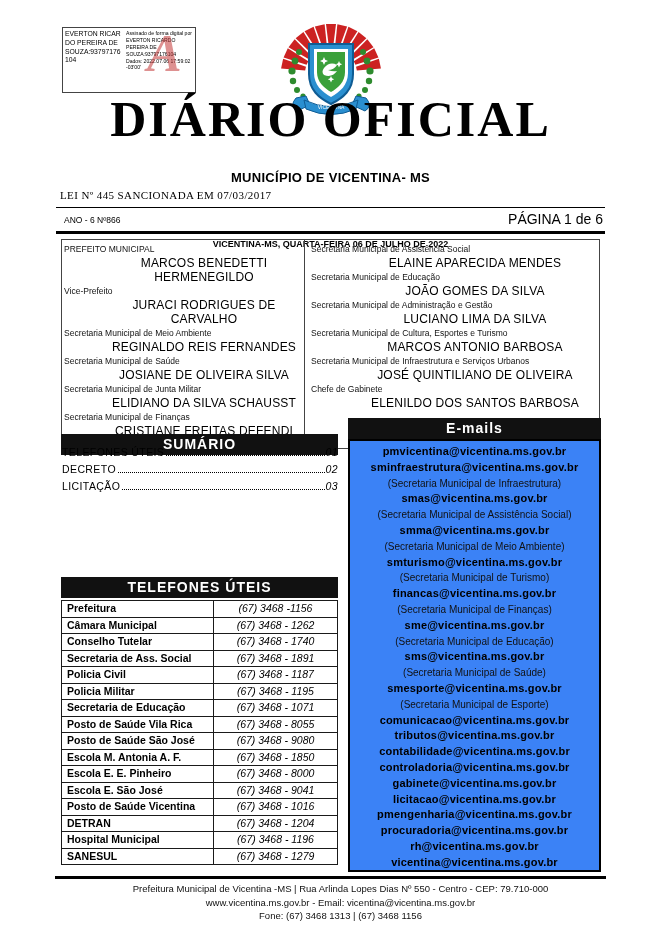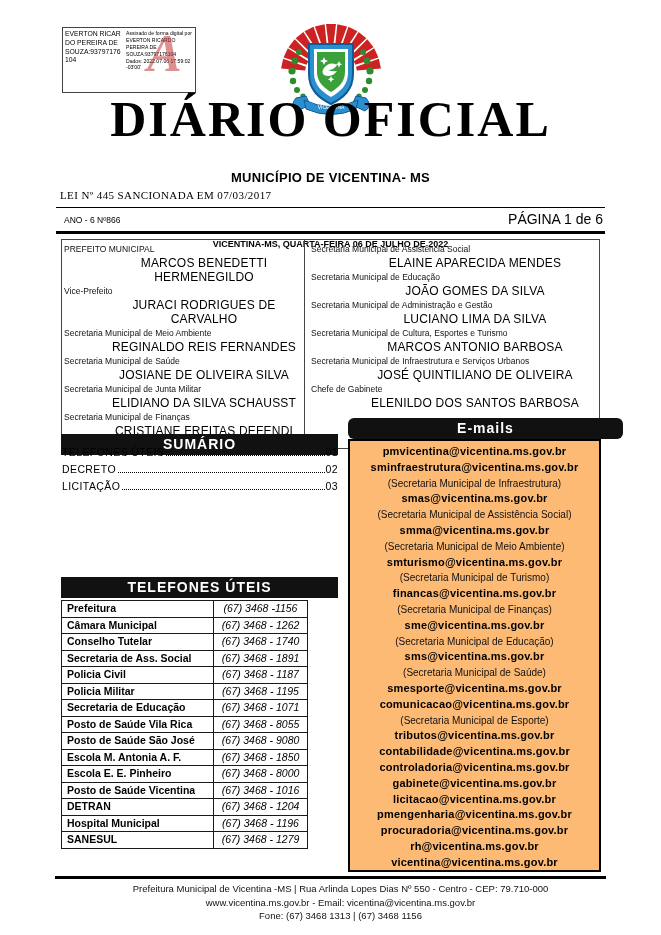--- a/index.html
+++ b/index.html
@@ -49,40 +49,40 @@
   .off-right{flex:1;padding-left:6px;}
   .off-role{font-size:8.5px;line-height:14px;color:#111;}
   .off-name{font-size:12px;font-weight:normal;line-height:14px;padding-left:40px;letter-spacing:.2px;text-align:center;}
 
   
   .bar{
     background:#111;color:#fff;font-weight:bold;text-align:center;
     font-size:14px;letter-spacing:1px;line-height:21px;height:21px;box-sizing:border-box;
   }
   .bar-sumario{left:61px;top:434px;width:277px;}
-  .bar-emails{left:348px;top:418px;width:275px;border-radius:6px;}
+  .bar-emails{left:348px;top:418px;width:253px;}
   .bar-phones{left:61px;top:577px;width:277px;}
 
   
   .toc{left:62px;top:444px;width:276px;}
   .toc-row{display:flex;align-items:baseline;font-size:10.5px;line-height:17px;letter-spacing:.4px;}
   .toc-leader{flex:1;border-bottom:1.6px dotted #000;margin:0 1px 3px 2px;}
-  .toc-page{font-size:10.5px;}
-
-  
-  .phone-table{left:61px;top:600px;width:247px;border:1.5px solid #1a1a1a;box-sizing:border-box;background:#fff;}
+  .toc-page{font-size:10.5px;font-style:italic;}
+
+  
+  .phone-table{left:61px;top:600px;width:277px;border:1.5px solid #1a1a1a;box-sizing:border-box;background:#fff;}
   .phone-row{display:flex;height:15.5px;border-bottom:1.5px solid #1a1a1a;}
   .phone-row:last-child{border-bottom:none;}
   .phone-name{width:152px;border-right:1.5px solid #1a1a1a;font-weight:bold;font-size:10.5px;line-height:15.5px;padding-left:5px;box-sizing:border-box;white-space:nowrap;}
   .phone-num{flex:1;font-style:italic;font-size:10.5px;line-height:15.5px;text-align:center;}
 
   
   .emails-box{
     left:348px;top:439px;width:253px;height:433px;border:2px solid #000;
-    box-sizing:border-box;text-align:center;padding-top:3px;background:#fdba74;
+    box-sizing:border-box;text-align:center;padding-top:3px;background:#3b82f6;
   }
   .email-line{line-height:15.8px;white-space:nowrap;}
   .email-line.email{font-weight:bold;font-size:11px;letter-spacing:.2px;}
   .email-line.desc{font-size:10px;color:#111;}
 
   
   .footer-rule{left:55px;top:876px;width:551px;height:3px;background:#000;}
   .footer{left:0;top:882px;width:661px;text-align:center;font-size:9.5px;line-height:13.5px;color:#111;margin-left:10px;}
 </style>
 </head>
@@ -210,22 +210,22 @@
     <div class="email-line desc">(Secretaria Municipal de Meio Ambiente)</div>
     <div class="email-line email">smturismo@vicentina.ms.gov.br</div>
     <div class="email-line desc">(Secretaria Municipal de Turismo)</div>
     <div class="email-line email">financas@vicentina.ms.gov.br</div>
     <div class="email-line desc">(Secretaria Municipal de Finanças)</div>
     <div class="email-line email">sme@vicentina.ms.gov.br</div>
     <div class="email-line desc">(Secretaria Municipal de Educação)</div>
     <div class="email-line email">sms@vicentina.ms.gov.br</div>
     <div class="email-line desc">(Secretaria Municipal de Saúde)</div>
     <div class="email-line email">smesporte@vicentina.ms.gov.br</div>
+    <div class="email-line desc">(Secretaria Municipal de Esporte)</div>
     <div class="email-line email">comunicacao@vicentina.ms.gov.br</div>
-    <div class="email-line desc">(Secretaria Municipal de Esporte)</div>
     <div class="email-line email">tributos@vicentina.ms.gov.br</div>
     <div class="email-line email">contabilidade@vicentina.ms.gov.br</div>
     <div class="email-line email">controladoria@vicentina.ms.gov.br</div>
     <div class="email-line email">gabinete@vicentina.ms.gov.br</div>
     <div class="email-line email">licitacao@vicentina.ms.gov.br</div>
     <div class="email-line email">pmengenharia@vicentina.ms.gov.br</div>
     <div class="email-line email">procuradoria@vicentina.ms.gov.br</div>
     <div class="email-line email">rh@vicentina.ms.gov.br</div>
     <div class="email-line email">vicentina@vicentina.ms.gov.br</div>
   </div>
@@ -270,20 +270,24 @@
     </div>
     <div class="phone-row">
       <div class="phone-name">Escola M. Antonia A. F.</div>
       <div class="phone-num">(67) 3468 - 1850</div>
     </div>
     <div class="phone-row">
       <div class="phone-name">Escola E. E. Pinheiro</div>
       <div class="phone-num">(67) 3468 - 8000</div>
     </div>
     <div class="phone-row">
+      <div class="phone-name">Escola E. São José</div>
+      <div class="phone-num">(67) 3468 - 9041</div>
+    </div>
+    <div class="phone-row">
       <div class="phone-name">Posto de Saúde Vicentina</div>
       <div class="phone-num">(67) 3468 - 1016</div>
     </div>
     <div class="phone-row">
       <div class="phone-name">DETRAN</div>
       <div class="phone-num">(67) 3468 - 1204</div>
     </div>
     <div class="phone-row">
       <div class="phone-name">Hospital Municipal</div>
       <div class="phone-num">(67) 3468 - 1196</div>

